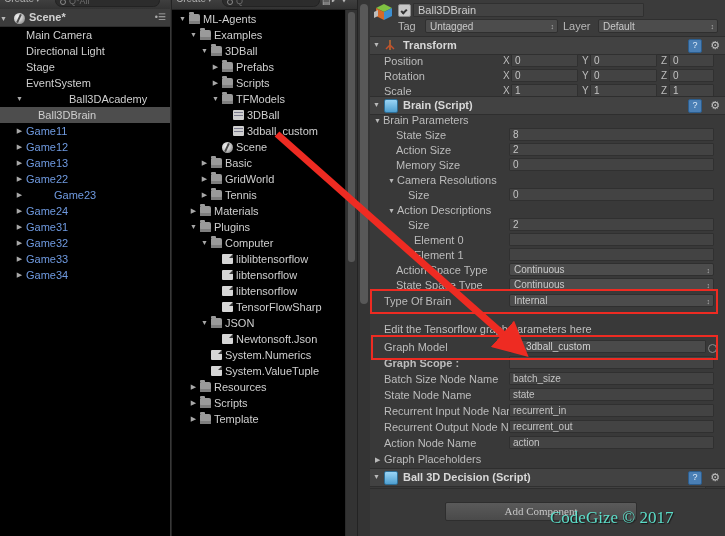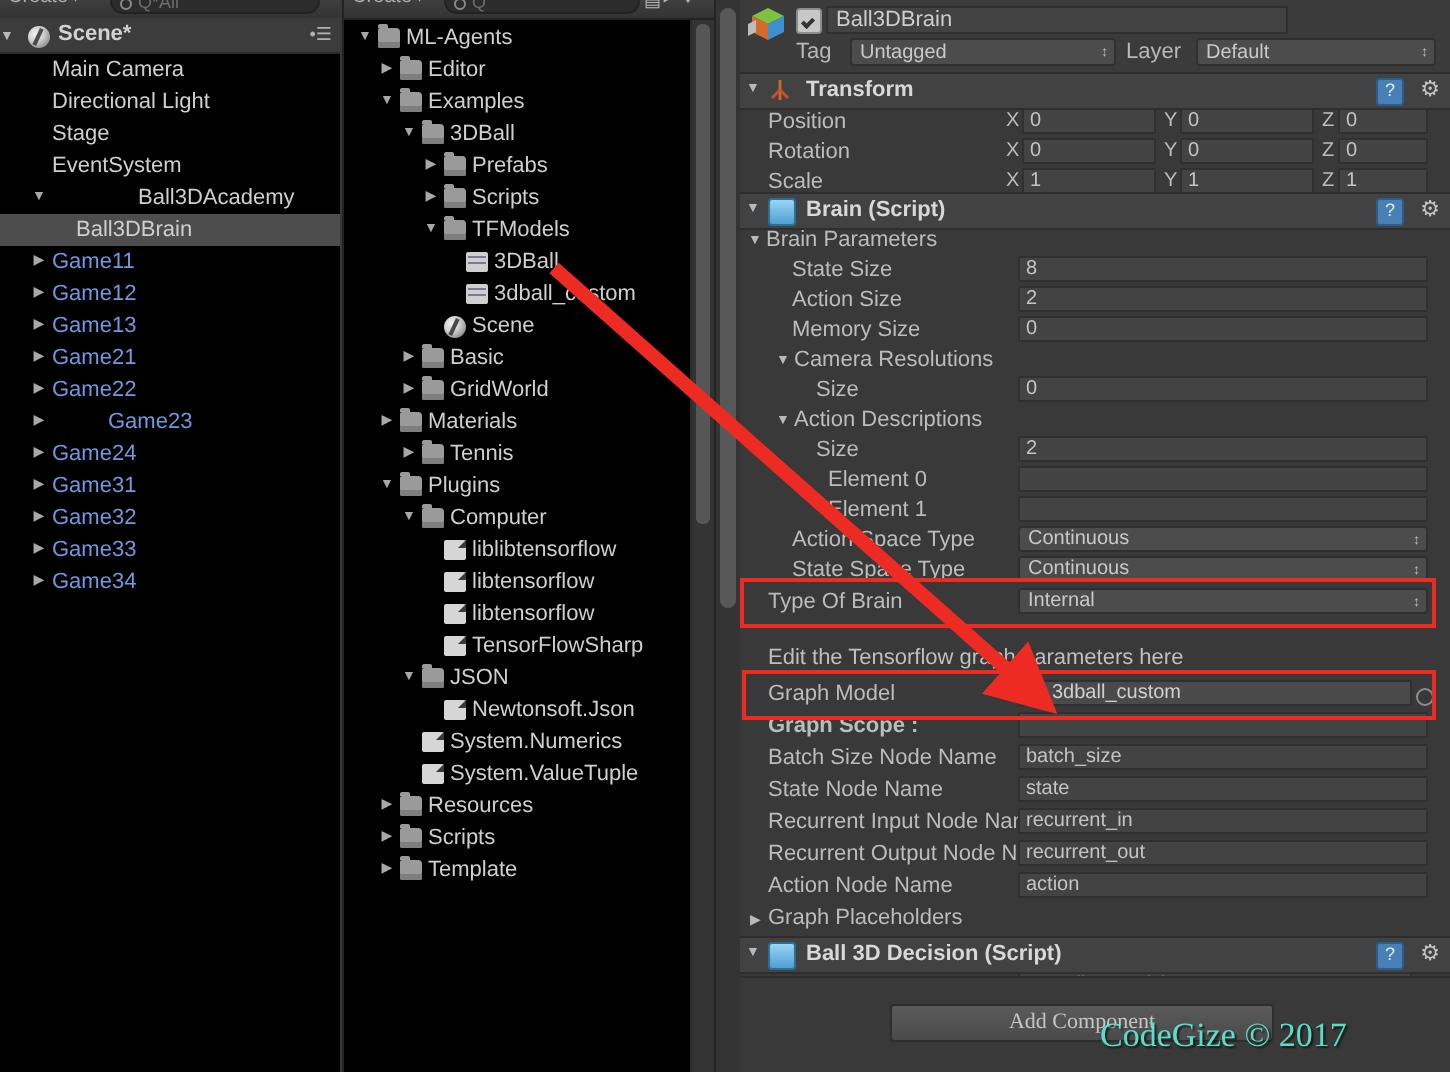--- a/index.html
+++ b/index.html
@@ -272,24 +272,20 @@
         <div class="row">
           <span class="tw" style="left: 14px;">▶</span>
           <span class="lbl prefab" style="left: 26px;">Game12</span>
         </div>
         <div class="row">
           <span class="tw" style="left: 14px;">▶</span>
           <span class="lbl prefab" style="left: 26px;">Game13</span>
         </div>
         <div class="row">
           <span class="tw" style="left: 14px;">▶</span>
-          <span class="lbl prefab" style="left: 26px;">Game21</span>
-        </div>
-        <div class="row">
-          <span class="tw" style="left: 14px;">▶</span>
           <span class="lbl prefab" style="left: 26px;">Game22</span>
         </div>
         <div class="row">
           <span class="tw" style="left: 14px;">▶</span>
           <span class="lbl prefab" style="left: 26px; margin-left: 28px;">Game23</span>
         </div>
         <div class="row">
           <span class="tw" style="left: 14px;">▶</span>
           <span class="lbl prefab" style="left: 26px;">Game24</span>
         </div>
@@ -327,25 +323,20 @@
         <span style="font-size:10px;color:#b6b6b6;">⯆</span>
       </div>
     </div>
     <div id="p-rows" style="position:absolute;left:0;right:12px;top:11px;">
         <div class="row">
           <span class="tw" style="left: 5px;">▼</span>
           <span class="ic ic-folder" style="left: 17px;"></span>
           <span class="lbl white" style="left: 31px;">ML-Agents</span>
         </div>
         <div class="row">
-          <span class="tw" style="left: 16px;">▶</span>
-          <span class="ic ic-folder" style="left: 28px;"></span>
-          <span class="lbl white" style="left: 42px;">Editor</span>
-        </div>
-        <div class="row">
           <span class="tw" style="left: 16px;">▼</span>
           <span class="ic ic-folder" style="left: 28px;"></span>
           <span class="lbl white" style="left: 42px;">Examples</span>
         </div>
         <div class="row">
           <span class="tw" style="left: 27px;">▼</span>
           <span class="ic ic-folder" style="left: 39px;"></span>
           <span class="lbl white" style="left: 53px;">3DBall</span>
         </div>
         <div class="row">
@@ -379,28 +370,28 @@
           <span class="tw" style="left: 27px;">▶</span>
           <span class="ic ic-folder" style="left: 39px;"></span>
           <span class="lbl white" style="left: 53px;">Basic</span>
         </div>
         <div class="row">
           <span class="tw" style="left: 27px;">▶</span>
           <span class="ic ic-folder" style="left: 39px;"></span>
           <span class="lbl white" style="left: 53px;">GridWorld</span>
         </div>
         <div class="row">
+          <span class="tw" style="left: 27px;">▶</span>
+          <span class="ic ic-folder" style="left: 39px;"></span>
+          <span class="lbl white" style="left: 53px;">Tennis</span>
+        </div>
+        <div class="row">
           <span class="tw" style="left: 16px;">▶</span>
           <span class="ic ic-folder" style="left: 28px;"></span>
           <span class="lbl white" style="left: 42px;">Materials</span>
-        </div>
-        <div class="row">
-          <span class="tw" style="left: 27px;">▶</span>
-          <span class="ic ic-folder" style="left: 39px;"></span>
-          <span class="lbl white" style="left: 53px;">Tennis</span>
         </div>
         <div class="row">
           <span class="tw" style="left: 16px;">▼</span>
           <span class="ic ic-folder" style="left: 28px;"></span>
           <span class="lbl white" style="left: 42px;">Plugins</span>
         </div>
         <div class="row">
           <span class="tw" style="left: 27px;">▼</span>
           <span class="ic ic-folder" style="left: 39px;"></span>
           <span class="lbl white" style="left: 53px;">Computer</span>

